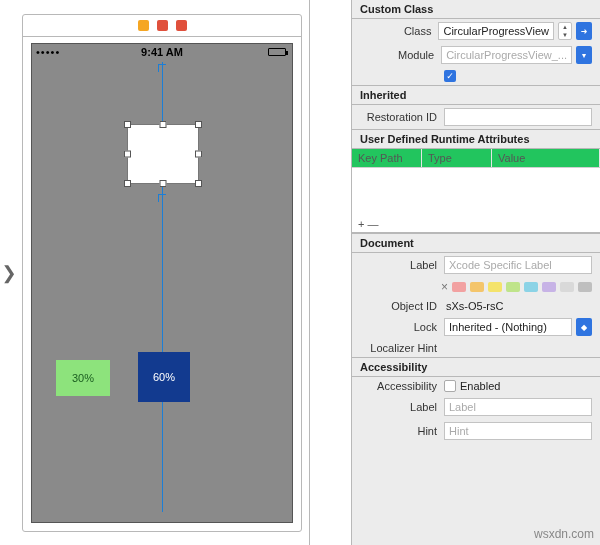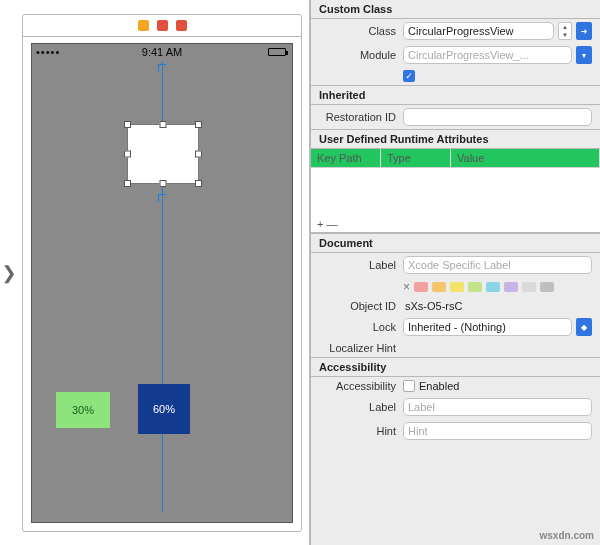--- a/index.html
+++ b/index.html
@@ -5,39 +5,39 @@
   * { box-sizing: border-box; font-family: -apple-system, "Helvetica Neue", Arial, sans-serif; font-size: 11px; }
   body { margin: 0; width: 600px; height: 545px; display: flex; background: #fff; color: #222; }
   .left { width: 310px; height: 100%; display: flex; align-items: center; border-right: 1px solid #b8b8b8; background: #fff; position: relative; }
   .arrow { width: 18px; display:flex; align-items:center; justify-content:center; color:#666; font-size:18px; }
   .ibframe { width: 280px; margin-left: 4px; border: 1px solid #b8b8b8; border-radius: 3px; background:#fff; display:flex; flex-direction:column; }
   .toolbar { height: 22px; border-bottom: 1px solid #b8b8b8; display:flex; align-items:center; justify-content:center; gap:8px; }
   .tbicon { width:11px; height:11px; border-radius:2px; }
   .device { margin: 6px auto 8px; width: 262px; height: 480px; background: #8a8a8a; position:relative; border:1px solid #555; }
   .statusbar { position:absolute; top:0; left:0; right:0; height:16px; display:flex; align-items:center; color:#000; }
   .statusbar .dots { margin-left:4px; letter-spacing:1px; }
-  .statusbar .time { position:absolute; left:50%; transform:translateX(-50%); font-weight:400; }
+  .statusbar .time { position:absolute; left:50%; transform:translateX(-50%); font-weight:700; }
   .statusbar .batt { position:absolute; right:6px; top:4px; width:18px; height:8px; border:1px solid #000; border-radius:1px; }
   .statusbar .batt::after { content:""; position:absolute; right:-3px; top:2px; width:2px; height:4px; background:#000; }
   .guide-v { position:absolute; left:50%; top:18px; bottom:10px; width:0; border-left:1px solid #1c7ed6; }
   .tick { position:absolute; left:50%; transform:translateX(-50%); width:8px; height:8px; border-top:1px solid #1c7ed6; border-left:1px solid #1c7ed6; }
   .sel { position:absolute; left:95px; top:80px; width:72px; height:60px; background:#fff; border:1px solid #777; }
   .handle { position:absolute; width:7px; height:7px; background:#fff; border:1px solid #555; }
-  .btn-chip { position:absolute; width:54px; height:36px; display:flex; align-items:center; justify-content:center; font-size:11px;margin-top:32px; }
+  .btn-chip { position:absolute; width:54px; height:36px; display:flex; align-items:center; justify-content:center; font-size:11px; }
   .b1 { left:24px; top:316px; background:#8de37c; color:#1b5e20; }
   .b2 { left:106px; top:308px; width:52px; height:50px; background:#123a8f; color:#fff; }
   .b3 { left:186px; top:316px; background:#17b08e; color:#fff; }
 
-  .right { flex:1; height:100%; overflow:hidden; background:#ececec; border-left:1px solid #b8b8b8; }
+  .right { flex:1; height:100%; overflow:hidden; background:#ececec; border-left:1px solid #b8b8b8;margin-left:41px; }
   .sect-hdr { background:#ececec; border-top:1px solid #b8b8b8; border-bottom:1px solid #b8b8b8; padding:3px 8px; font-weight:700; }
   .sect-hdr:first-child { border-top:none; }
   .row { display:flex; align-items:center; padding:3px 8px; background:#fff; }
   .row.onbg { background:#ececec; }
   .lbl { width:84px; text-align:right; padding-right:7px; color:#333; }
-  .field { flex:1; height:18px; border:1px solid #c3c3c3; border-radius:5px; background:#fff; padding:0 4px; display:flex; align-items:center; overflow:hidden; white-space:nowrap; }
+  .field { flex:1; height:18px; border:1px solid #c3c3c3; border-radius:0; background:#fff; padding:0 4px; display:flex; align-items:center; overflow:hidden; white-space:nowrap; }
   .field.ph { color:#aaa; }
   .combo { display:flex; gap:4px; flex:1; align-items:center; }
   .stepper { width:14px; height:18px; background:#fff; border:1px solid #c3c3c3; border-radius:2px; display:flex; flex-direction:column; }
   .stepper div { flex:1; display:flex; align-items:center; justify-content:center; font-size:6px; color:#555; }
   .bluepull { width:16px; height:18px; background:#2f74e0; border-radius:2px; display:flex; align-items:center; justify-content:center; color:#fff; font-size:8px; }
   .chk { width:12px; height:12px; border-radius:2px; background:#2f74e0; display:inline-flex; align-items:center; justify-content:center; color:#fff; font-size:9px; margin-right:4px; }
   .chk.empty { background:#fff; border:1px solid #aaa; }
   .tblhdr { display:flex; background:#22c55e; border-bottom:1px solid #d0d0d0; }
   .tblhdr div { padding:3px 6px; color:#555; border-right:1px solid #e5e5e5; }
   .tblbody { height:48px; background:#fff; }
@@ -166,13 +166,13 @@
   <div class="row onbg">
     <div class="lbl">Label</div>
     <div class="field ph">Label</div>
   </div>
   <div class="row onbg">
     <div class="lbl">Hint</div>
     <div class="field ph">Hint</div>
   </div>
 </div>
 
-<div style="position:fixed; right:6px; bottom:4px; font-size:10px; color:#888;font-weight:bold;">wsxdn.com</div>
+<div style="position:fixed; right:6px; bottom:4px; font-size:12px; color:#888;">wsxdn.com</div>
 
 </body></html>

